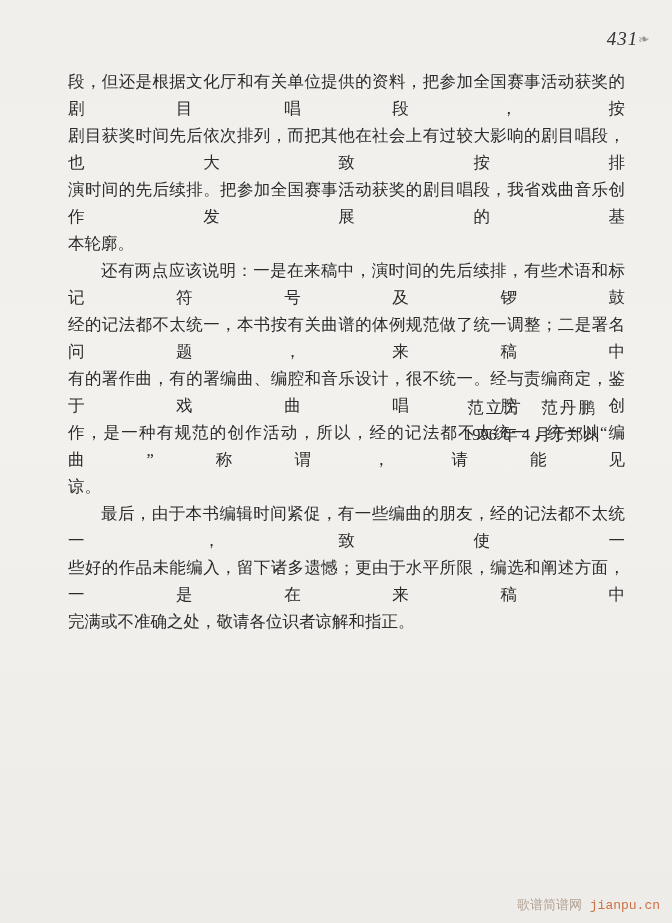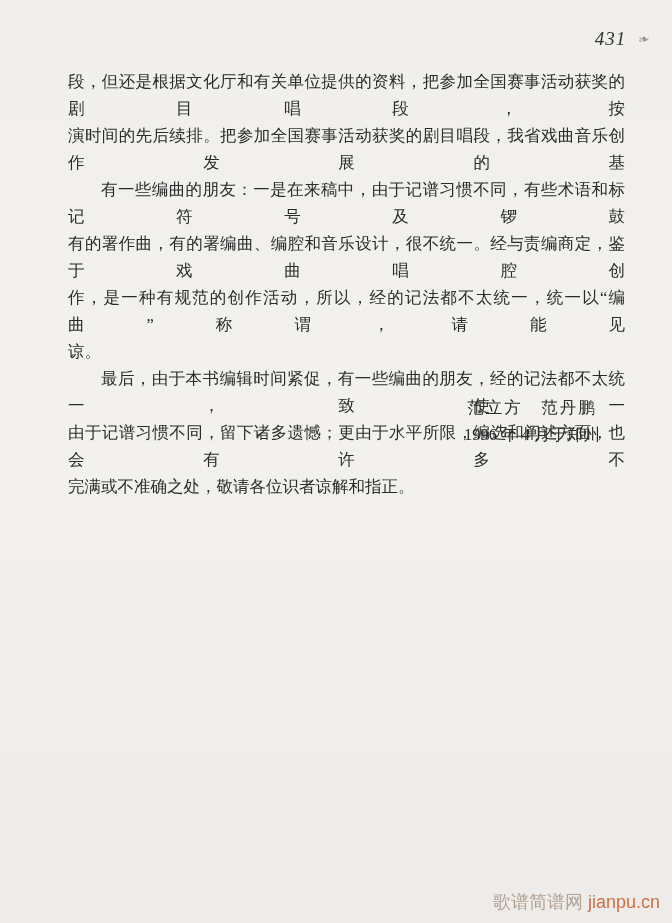--- a/index.html
+++ b/index.html
@@ -11,21 +11,21 @@
     font-family: "Liberation Serif", serif;
     color: #2b2b2b;
     overflow: hidden;
   }
   .page-header {
     position: absolute;
     top: 28px;
     right: 22px;
     display: flex;
     align-items: center;
-    gap: 12px;
+    gap: 0;
     margin-left: 40px;
   }
   .page-number {
     font-style: italic;
     font-size: 19px;
     letter-spacing: 1px;
     color: #333;
   }
   .ornament {
     color: #98968f;
@@ -59,48 +59,51 @@
     font-size: 16.5px;
     line-height: 27px;
     color: #2b2b2b;
     font-family: Liberation Serif, serif;
   }
   .sig-authors { letter-spacing: 2px; }
   .watermark {
     position: absolute;
     right: 12px;
     bottom: 9px;
-    font-size: 18px;
-    font-family: Liberation Sans, sans-serif;
+    font-size: 13px;
+    font-family: Liberation Mono, monospace;
     white-space: nowrap;
   }
   .watermark .wm-name { color: #b2a294; }
   .watermark .wm-url  { color: #ce7046; }
 </style>
 </head>
 <body>
 
 <div class="page">
 
   <div class="page-header">
     <span class="page-number">431</span>
     <span class="ornament">❧</span>
   </div>
 
   <div class="text-block">
     <p class="line full">段，但还是根据文化厅和有关单位提供的资料，把参加全国赛事活动获奖的剧目唱段，按</p>
+    <p class="line full">剧目获奖时间先后依次排列，而把其他在社会上有过较大影响的剧目唱段，也大致按排</p>
     <p class="line full">演时间的先后续排。把参加全国赛事活动获奖的剧目唱段，我省戏曲音乐创作发展的基</p>
+    <p class="line">本轮廓。</p>
 
-    <p class="line full indent">有一些编曲的朋友：一是在来稿中，由于记谱习惯不同，有些术语和标记符号及锣鼓</p>
+    <p class="line full indent">还有两点应该说明：一是在来稿中，演时间的先后续排，有些术语和标记符号及锣鼓</p>
+    <p class="line full">经的记法都不太统一，本书按有关曲谱的体例规范做了统一调整；二是署名问题，来稿中</p>
     <p class="line full">有的署作曲，有的署编曲、编腔和音乐设计，很不统一。经与责编商定，鉴于戏曲唱腔创</p>
     <p class="line full">作，是一种有规范的创作活动，所以，经的记法都不太统一，统一以“编曲”称谓，请能见</p>
     <p class="line">谅。</p>
 
     <p class="line full indent">最后，由于本书编辑时间紧促，有一些编曲的朋友，经的记法都不太统一，致使一</p>
-    <p class="line full">由于记谱习惯不同，留下诸多遗憾；更由于水平所限，编选和阐述方面，也会有许多不</p>
+    <p class="line full">些好的作品未能编入，留下诸多遗憾；更由于水平所限，编选和阐述方面，一是在来稿中</p>
     <p class="line">完满或不准确之处，敬请各位识者谅解和指正。</p>
   </div>
 
   <div class="signature">
     <div class="sig-authors">范立方　范丹鹏</div>
     <div class="sig-date">1996 年 4 月于郑州</div>
   </div>
 
   <div class="watermark">
     <span class="wm-name">歌谱简谱网</span>

